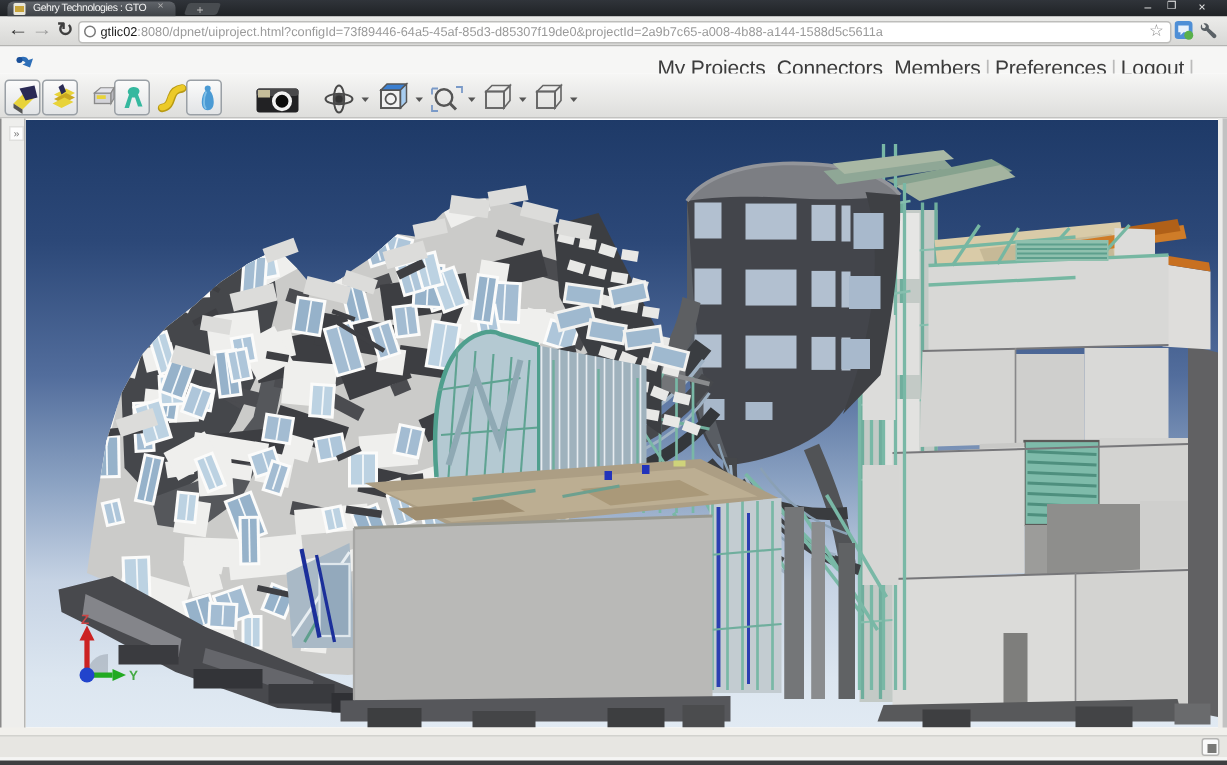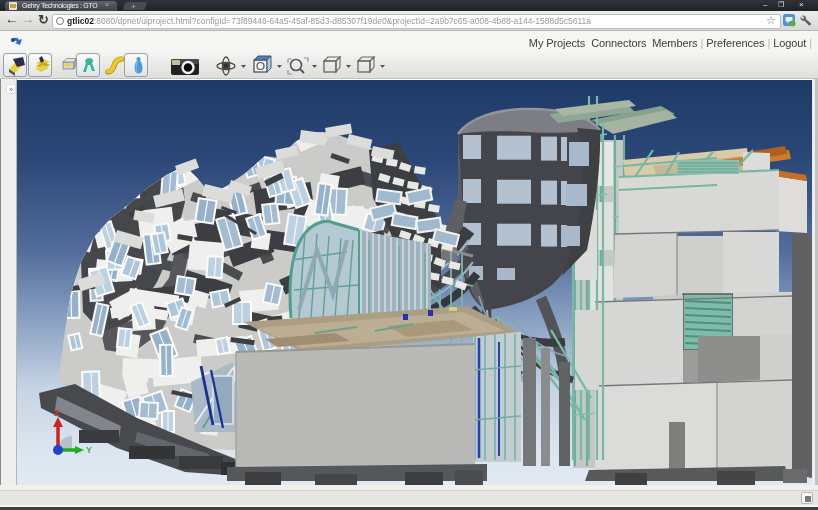--- a/index.html
+++ b/index.html
@@ -7,24 +7,24 @@
 #tab{position:absolute;left:5px;top:1px;width:112px;height:10px;background:linear-gradient(#60646a,#3e4246);border-radius:4px 4px 0 0;color:#f4f4f4;font-size:7px;line-height:10px;padding-left:17px;white-space:nowrap;letter-spacing:-0.3px}
 #tabx{position:absolute;left:105px;top:1px;color:#b0b0b0;font-size:7px}
 #favicon{position:absolute;left:9px;top:2px;width:8px;height:8px;background:#e8e6da;border-radius:1px}
 #favicon:after{content:"";position:absolute;left:1px;top:2px;width:6px;height:4px;background:#c8a43a}
 #newtab{position:absolute;left:124px;top:2px;width:22px;height:8px;background:#484c50;border-radius:2px;transform:skewX(-20deg)}
 .winbtn{position:absolute;top:0px;color:#e8e8e8;font-size:8px;line-height:10px}
 #navbar{position:absolute;left:0;top:11px;width:818px;height:20px;background:linear-gradient(#ececea,#d8d8d6);border-bottom:1px solid #b4b4b2}
 .navic{position:absolute;top:11px;font-size:14px;color:#5a5a5a;font-weight:bold}
 #omni{position:absolute;left:52px;top:14px;width:729px;height:15px;background:#fff;border:1px solid #bdbdbb;border-radius:3px}
 #urltext{position:absolute;left:67px;top:16px;font-size:8.5px;color:#9a9a9a;white-space:nowrap}
-#urltext b{color:#1a1a1a;font-weight:bold}
+#urltext b{color:#1a1a1a;font-weight:normal}
 #pageico{position:absolute;left:56px;top:17px;width:8px;height:8px;border:1.5px solid #7a7a7a;border-radius:6px}
 #approw{position:absolute;left:0;top:31px;width:818px;height:18px;background:#f6f6f5}
-#applinks{position:absolute;right:3px;top:37px;font-size:11px;color:#3c3c3c;letter-spacing:-0.1px}
+#applinks{position:absolute;right:19px;top:37px;font-size:14px;color:#3c3c3c;letter-spacing:-0.1px}
 #applinks .sep{color:#bbb;padding:0 3px}
 #toolbar{position:absolute;left:0;top:49px;width:818px;height:30px;background:linear-gradient(#f6f6f5,#dededc);border-bottom:1px solid #c2c2c0}
 .tbtn{position:absolute;top:53px;width:24px;height:24px;border:1px solid #9aa0a6;border-radius:3px;background:linear-gradient(#fbfbfb,#e2e4e6)}
 #leftstrip{position:absolute;left:0;top:79px;width:17px;height:407px;background:#eeeeec;border-right:1px solid #b6b6b4;border-left:1px solid #8a8a8a}
 #collapsebtn{position:absolute;left:6px;top:84px;width:10px;height:10px;background:#fdfdfd;border:1px solid #e0e0de;font-size:7px;color:#777;text-align:center;line-height:9px}
 #viewport{position:absolute;left:17px;top:80px;width:795px;height:405px}
 #rightstrip{position:absolute;left:812px;top:79px;width:3px;height:407px;background:#ededeb}
 #rightstrip2{position:absolute;left:815px;top:79px;width:3px;height:407px;background:#c2c2c2}
 #statusbar{position:absolute;left:0;top:485px;width:818px;height:5px;background:#f1f0ec}
 #statusbar2{position:absolute;left:0;top:490px;width:818px;height:15px;background:#e7e6e2;border-top:1px solid #d2d2ce}

